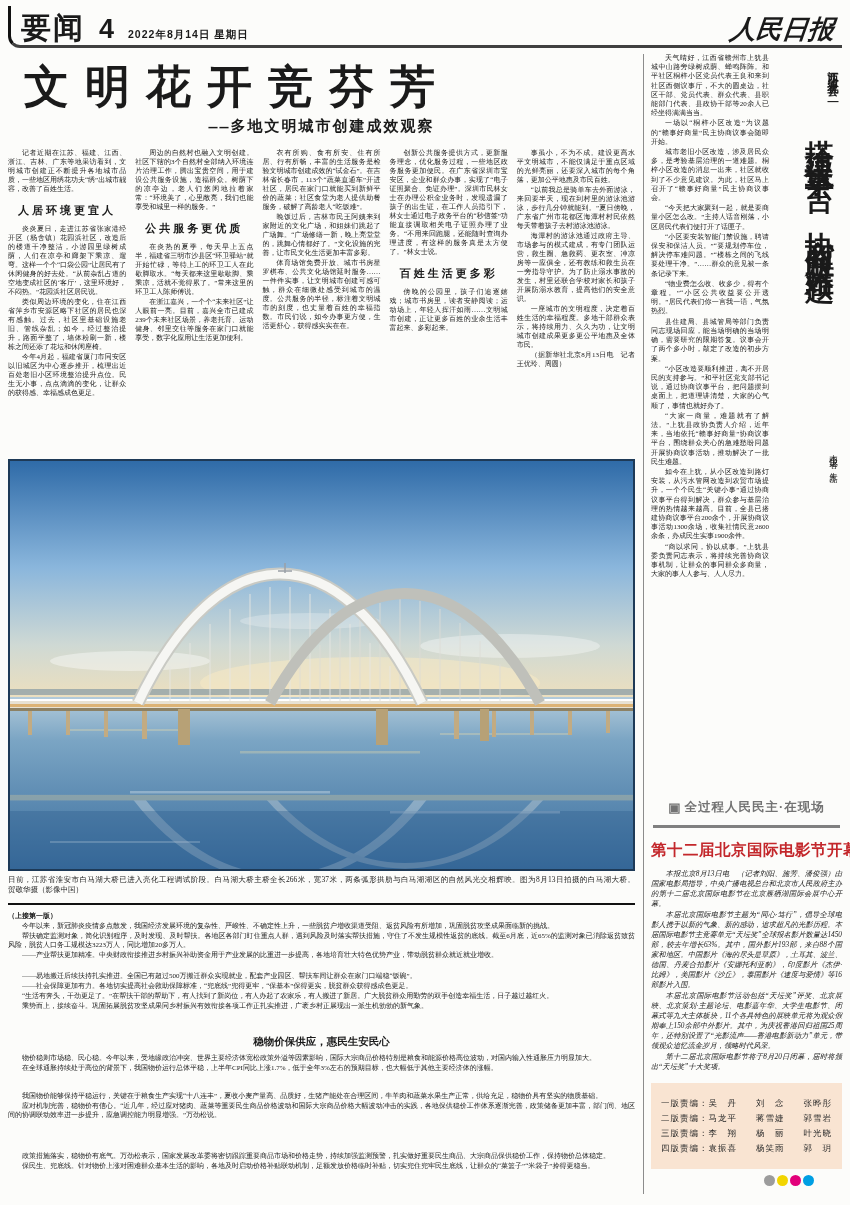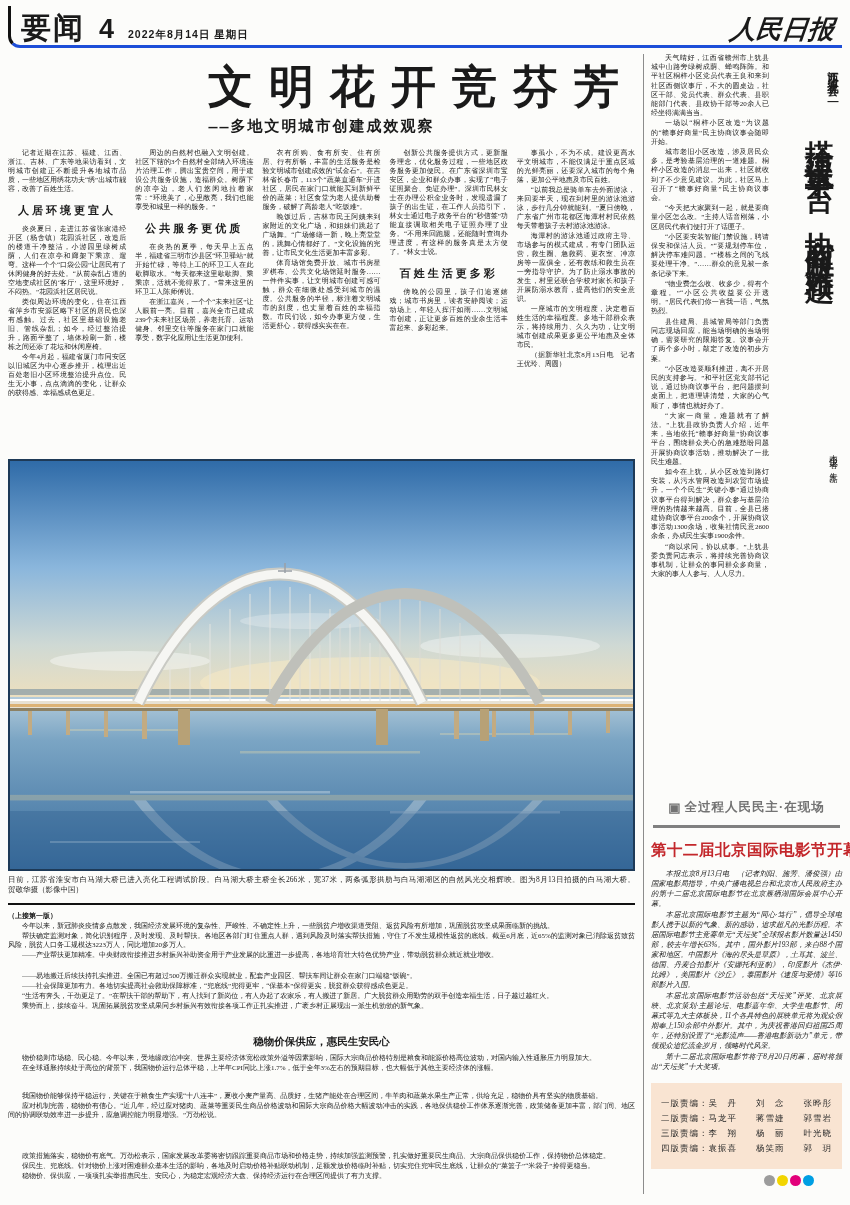--- a/index.html
+++ b/index.html
@@ -4,35 +4,35 @@
 <style>
   html,body{margin:0;padding:0;background:#e9e9e6;}
   .page{
     position:relative;width:850px;height:1205px;margin:0 auto;background:#fcfcfa;
     font-family:"Liberation Serif", serif;color:#1a1a1a;overflow:hidden;box-sizing:border-box;
     padding:6px 8px 4px 8px;
   }
   
   .header{
     position:relative;height:42px;
-    border-left:3px solid #111;border-bottom:3px solid #1d4ed8;border-bottom-left-radius:12px;
+    border-left:3px solid #111;border-bottom:3px solid #404040;border-bottom-left-radius:12px;
     display:flex;align-items:flex-end;justify-content:space-between;padding:0 2px 2px 10px;box-sizing:border-box;
   }
   .hleft{display:flex;align-items:flex-end;gap:14px;}
   .section-name{font-family:"Liberation Sans",sans-serif;font-weight:bold;font-size:30px;line-height:30px;letter-spacing:2px;}
   .page-num{font-family:"Liberation Sans",sans-serif;font-weight:bold;font-size:27px;line-height:27px;}
   .pub-date{font-family:"Liberation Sans",sans-serif;font-weight:bold;font-size:10.5px;line-height:12px;padding-bottom:3px;letter-spacing:1px;}
   .masthead{font-family:"Liberation Serif",serif;font-weight:bold;font-style:italic;font-size:26px;line-height:26px;transform:skewX(-6deg);padding-right:6px;}
   
   .content{display:flex;margin-top:6px;height:1140px;}
   .main{width:627px;flex:none;}
   .vrule{width:1px;background:#8c8c8c;margin:0 7px 0 8px;flex:none;}
   .rightcol{flex:1;min-width:0;display:flex;flex-direction:column;}
   
-  .main-title{font-family:"Liberation Sans",sans-serif;font-weight:bold;font-size:45px;line-height:50px;text-align:right;letter-spacing:16px;margin-top:8px;text-indent:16px;}
+  .main-title{font-family:"Liberation Sans",sans-serif;font-weight:bold;font-size:45px;line-height:50px;text-align:left;letter-spacing:16px;margin-top:8px;text-indent:16px;}
   .main-subtitle{font-family:Liberation Mono, monospace;font-weight:bold;font-size:15px;text-align:center;margin-top:5px;letter-spacing:2px;}
   
   .cols{display:flex;gap:9px;margin-top:13px;height:303px;overflow:hidden;}
   .col{flex:1;min-width:0;}
   .para{font-size:7px;line-height:9px;text-align:justify;text-indent:2em;margin:0 0 1px 0;}
   .bold-line{font-weight:bold;text-indent:0;}
   .crosshead{font-family:"Liberation Sans",sans-serif;font-weight:bold;font-size:11px;line-height:14px;text-align:center;margin:9px 0 8px 0;letter-spacing:3px;}
   .crosshead.tight{letter-spacing:0;text-align:center;margin:2px 0 6px 0;font-size:10.5px;}
   
   .photo{margin-top:7px;border:2px solid #1e3a57;line-height:0;}
@@ -209,21 +209,20 @@
             <p class="para">物价稳则市场稳、民心稳。今年以来，受地缘政治冲突、世界主要经济体宽松政策外溢等因素影响，国际大宗商品价格特别是粮食和能源价格高位波动，对国内输入性通胀压力明显加大。</p>
             <p class="para">在全球通胀持续处于高位的背景下，我国物价运行总体平稳，上半年CPI同比上涨1.7%，低于全年3%左右的预期目标，也大幅低于其他主要经济体的涨幅。</p>
           </div>
         <div class="col">
             <p class="para">我国物价能够保持平稳运行，关键在于粮食生产实现“十八连丰”，夏收小麦产量高、品质好，生猪产能处在合理区间，牛羊肉和蔬菜水果生产正常，供给充足，稳物价具有坚实的物质基础。</p>
             <p class="para">应对机制完善，稳物价有信心。“近几年，经过应对猪肉、蔬菜等重要民生商品价格波动和国际大宗商品价格大幅波动冲击的实践，各地保供稳价工作体系逐渐完善，政策储备更加丰富，部门间、地区间的协调联动效率进一步提升，应急调控能力明显增强。”万劲松说。</p>
           </div>
         <div class="col">
             <p class="para">政策措施落实，稳物价有底气。万劲松表示，国家发展改革委将密切跟踪重要商品市场和价格走势，持续加强监测预警，扎实做好重要民生商品、大宗商品保供稳价工作，保持物价总体稳定。</p>
             <p class="para">保民生、兜底线。针对物价上涨对困难群众基本生活的影响，各地及时启动价格补贴联动机制，足额发放价格临时补贴，切实兜住兜牢民生底线，让群众的“菜篮子”“米袋子”拎得更稳当。</p>
-            <p class="para">稳物价、保供应，一项项扎实举措惠民生、安民心，为稳定宏观经济大盘、保持经济运行在合理区间提供了有力支撑。</p>
           </div>
       </div>
     </div>
 
     <div class="vrule"></div>
 
     <div class="rightcol">
 
       <div class="jx">
         <div class="jx-body">

